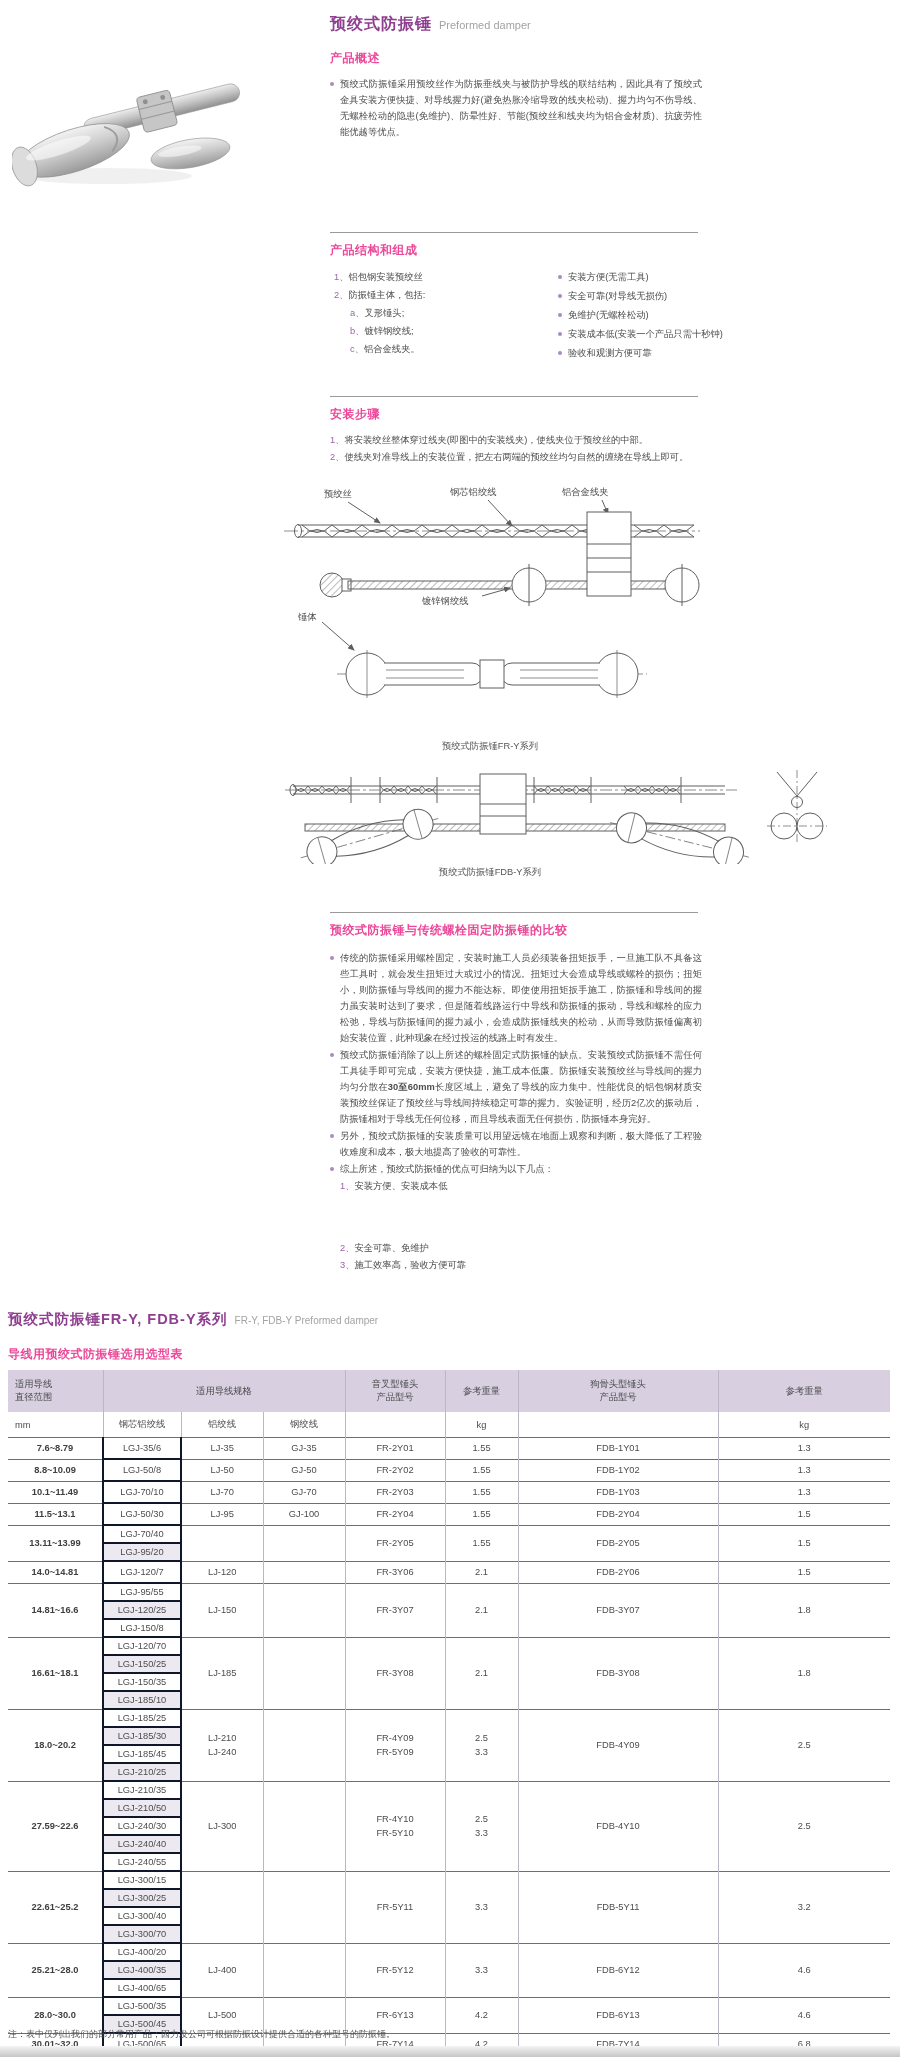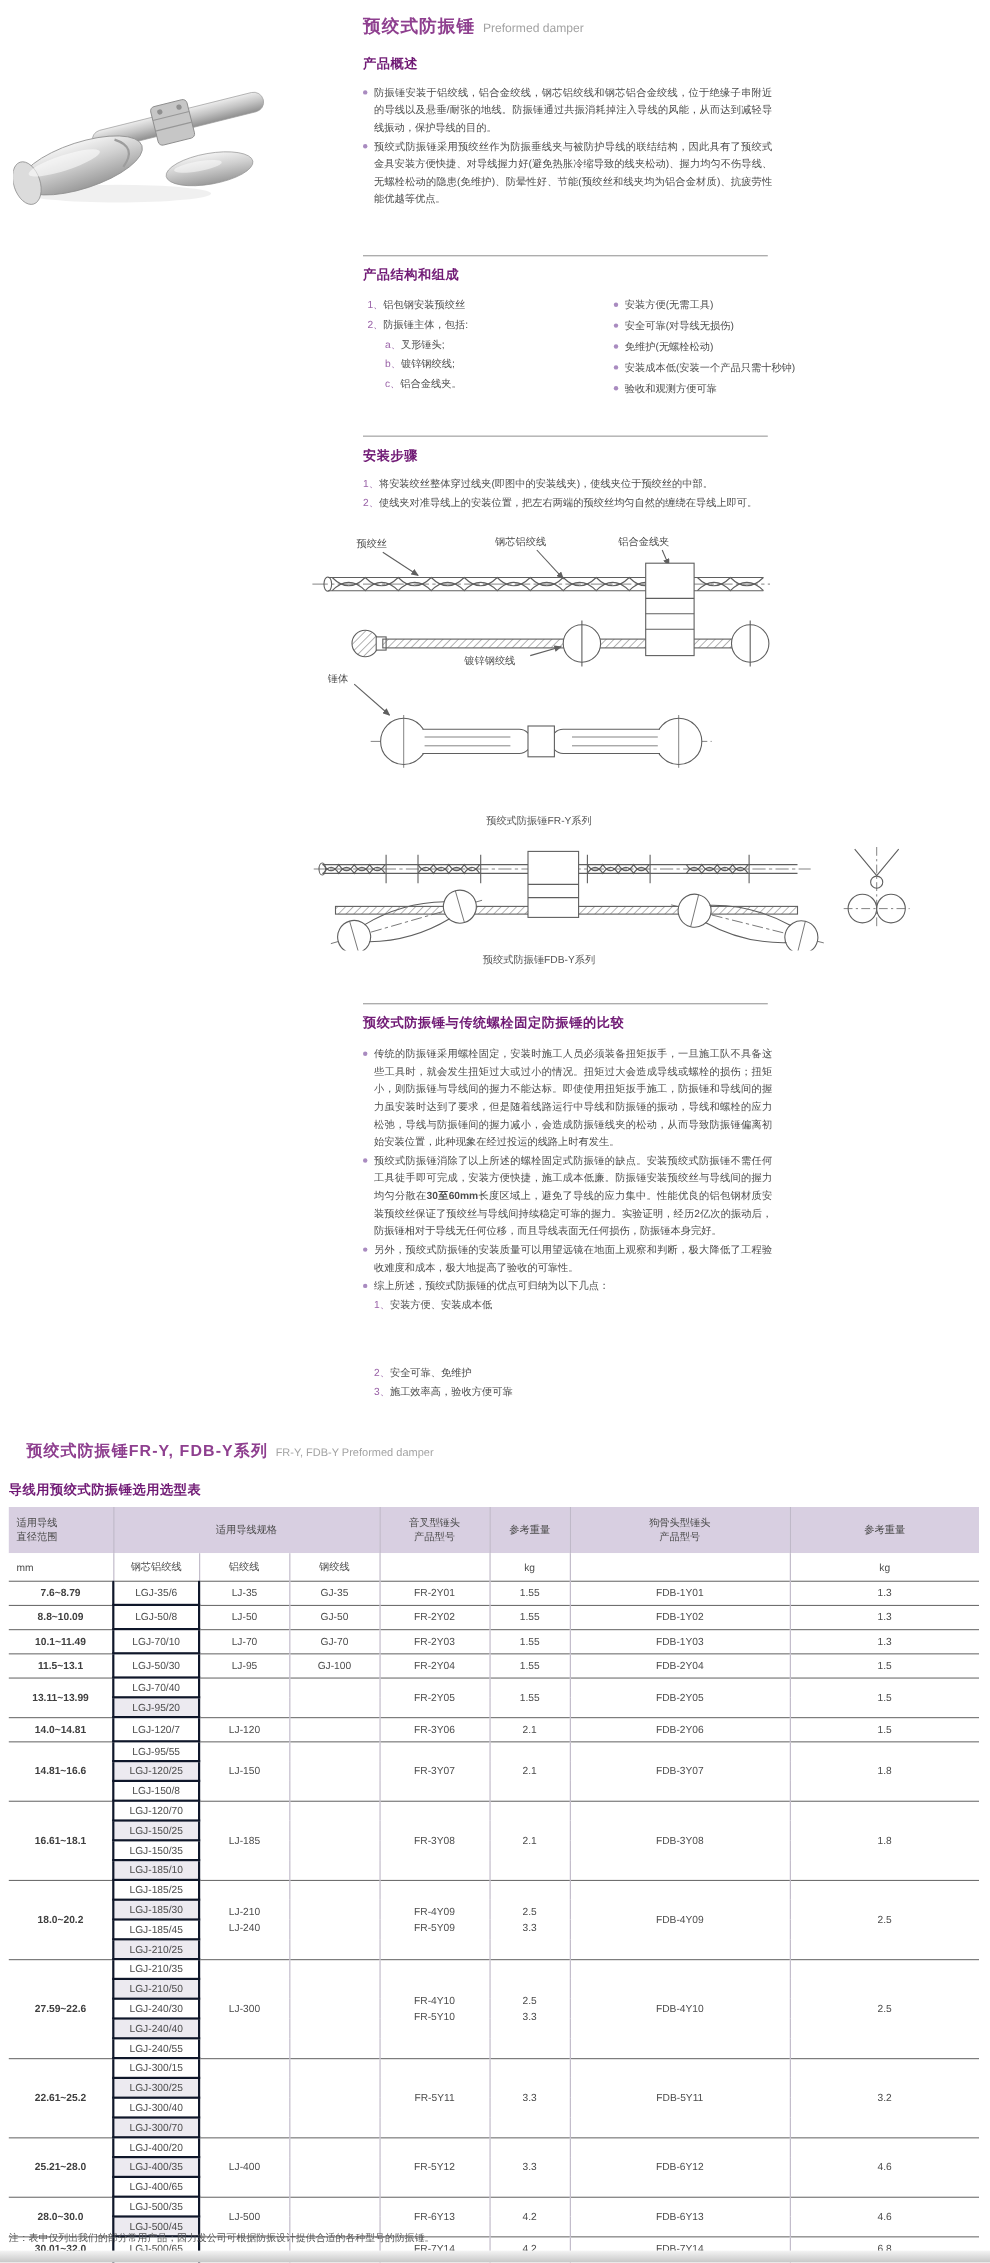--- a/index.html
+++ b/index.html
@@ -1,21 +1,21 @@
 <!DOCTYPE html>
 <html><head>
 <meta charset="utf-8">
 <style>
   html,body{margin:0;padding:0;background:#ffffff;}
   .page{position:relative;width:900px;height:2057px;background:#fff;overflow:hidden;
         font-family:"Liberation Sans","DejaVu Sans",sans-serif;color:#4c4c4c;text-decoration:underline;}
   .abs{position:absolute;}
   .title-zh{font-size:16px;font-weight:bold;color:#8e3f8f;letter-spacing:1px;}
   .title-en{font-size:11px;color:#a3a3a3;margin-left:7px;font-weight:normal;letter-spacing:0;}
-  .sec-head{font-size:12px;font-weight:bold;color:#701a75;letter-spacing:.5px;}
+  .sec-head{font-size:12px;font-weight:bold;color:#ec4899;letter-spacing:.5px;}
   .rule{height:1px;background:#9a9a9a;}
   .body-text{font-size:9.3px;line-height:16px;text-align:justify;color:#4c4c4c;}
   .b-row{display:flex;margin-bottom:1px;}
   .dot{width:4px;height:4px;border-radius:50%;background:#a98bc0;margin:6px 6px 0 0;flex:none;}
   .num{color:#9a63a8;}
   .li{font-size:9.3px;line-height:18px;color:#4c4c4c;}
   .li.sub{padding-left:16px;}
   .cap{font-size:9.3px;color:#555;text-align:center;}
   .note{font-size:9px;color:#555;}
   svg text{font-family:"Liberation Sans","DejaVu Sans",sans-serif;}
@@ -79,24 +79,20 @@
   </div>
 
   <div class="abs" style="left:330px;top:14px;">
     <span class="title-zh">预绞式防振锤</span><span class="title-en">Preformed damper</span>
   </div>
 
   <div class="abs sec-head" style="left:330px;top:50px;">产品概述</div>
   <div class="abs" style="left:330px;top:76px;width:372px;">
     <div class="b-row">
       <span class="dot"></span>
-      <span class="body-text">防振锤安装于铝绞线，铝合金绞线，钢芯铝绞线和钢芯铝合金绞线，位于绝缘子串附近的导线以及悬垂/耐张的地线。防振锤通过共振消耗掉注入导线的风能，从而达到减轻导线振动，保护导线的目的。</span>
-    </div>
-    <div class="b-row">
-      <span class="dot"></span>
       <span class="body-text">预绞式防振锤采用预绞丝作为防振垂线夹与被防护导线的联结结构，因此具有了预绞式金具安装方便快捷、对导线握力好(避免热胀冷缩导致的线夹松动)、握力均匀不伤导线、无螺栓松动的隐患(免维护)、防晕性好、节能(预绞丝和线夹均为铝合金材质)、抗疲劳性能优越等优点。</span>
     </div>
   </div>
 
   <div class="abs rule" style="left:330px;top:232px;width:368px;"></div>
   <div class="abs sec-head" style="left:330px;top:242px;">产品结构和组成</div>
   <div class="abs" style="left:334px;top:268px;width:200px;">
     <div class="li"><span class="num">1、</span><span>铝包钢安装预绞丝</span></div>
     <div class="li"><span class="num">2、</span><span>防振锤主体，包括:</span></div>
     <div class="li sub"><span class="num">a、</span><span>叉形锤头;</span></div>
@@ -273,21 +269,21 @@
       <span class="dot"></span>
       <span class="body-text">综上所述，预绞式防振锤的优点可归纳为以下几点：</span>
     </div>
     <div style="padding-left:10px;">
       <div class="li" style="line-height:17px;"><span class="num">1、</span><span>安装方便、安装成本低</span></div>
       <div class="li" style="line-height:17px;margin-top:45px;"><span class="num">2、</span><span>安全可靠、免维护</span></div>
       <div class="li" style="line-height:17px;"><span class="num">3、</span><span>施工效率高，验收方便可靠</span></div>
     </div>
   </div>
 
-  <div class="abs" style="left:8px;top:1310px;margin-left:16px;">
+  <div class="abs" style="left:8px;top:1310px;">
     <span class="title-zh" style="font-size:14.5px;">预绞式防振锤FR-Y, FDB-Y系列</span><span class="title-en" style="font-size:10px;">FR-Y, FDB-Y Preformed damper</span>
   </div>
   <div class="abs sec-head" style="left:8px;top:1346px;">导线用预绞式防振锤选用选型表</div>
 
   <div class="abs" style="left:8px;top:1370px;">
     <table class="sel-table">
       <colgroup>
         <col style="width:95px">
           <col style="width:78px">
           <col style="width:82px">

